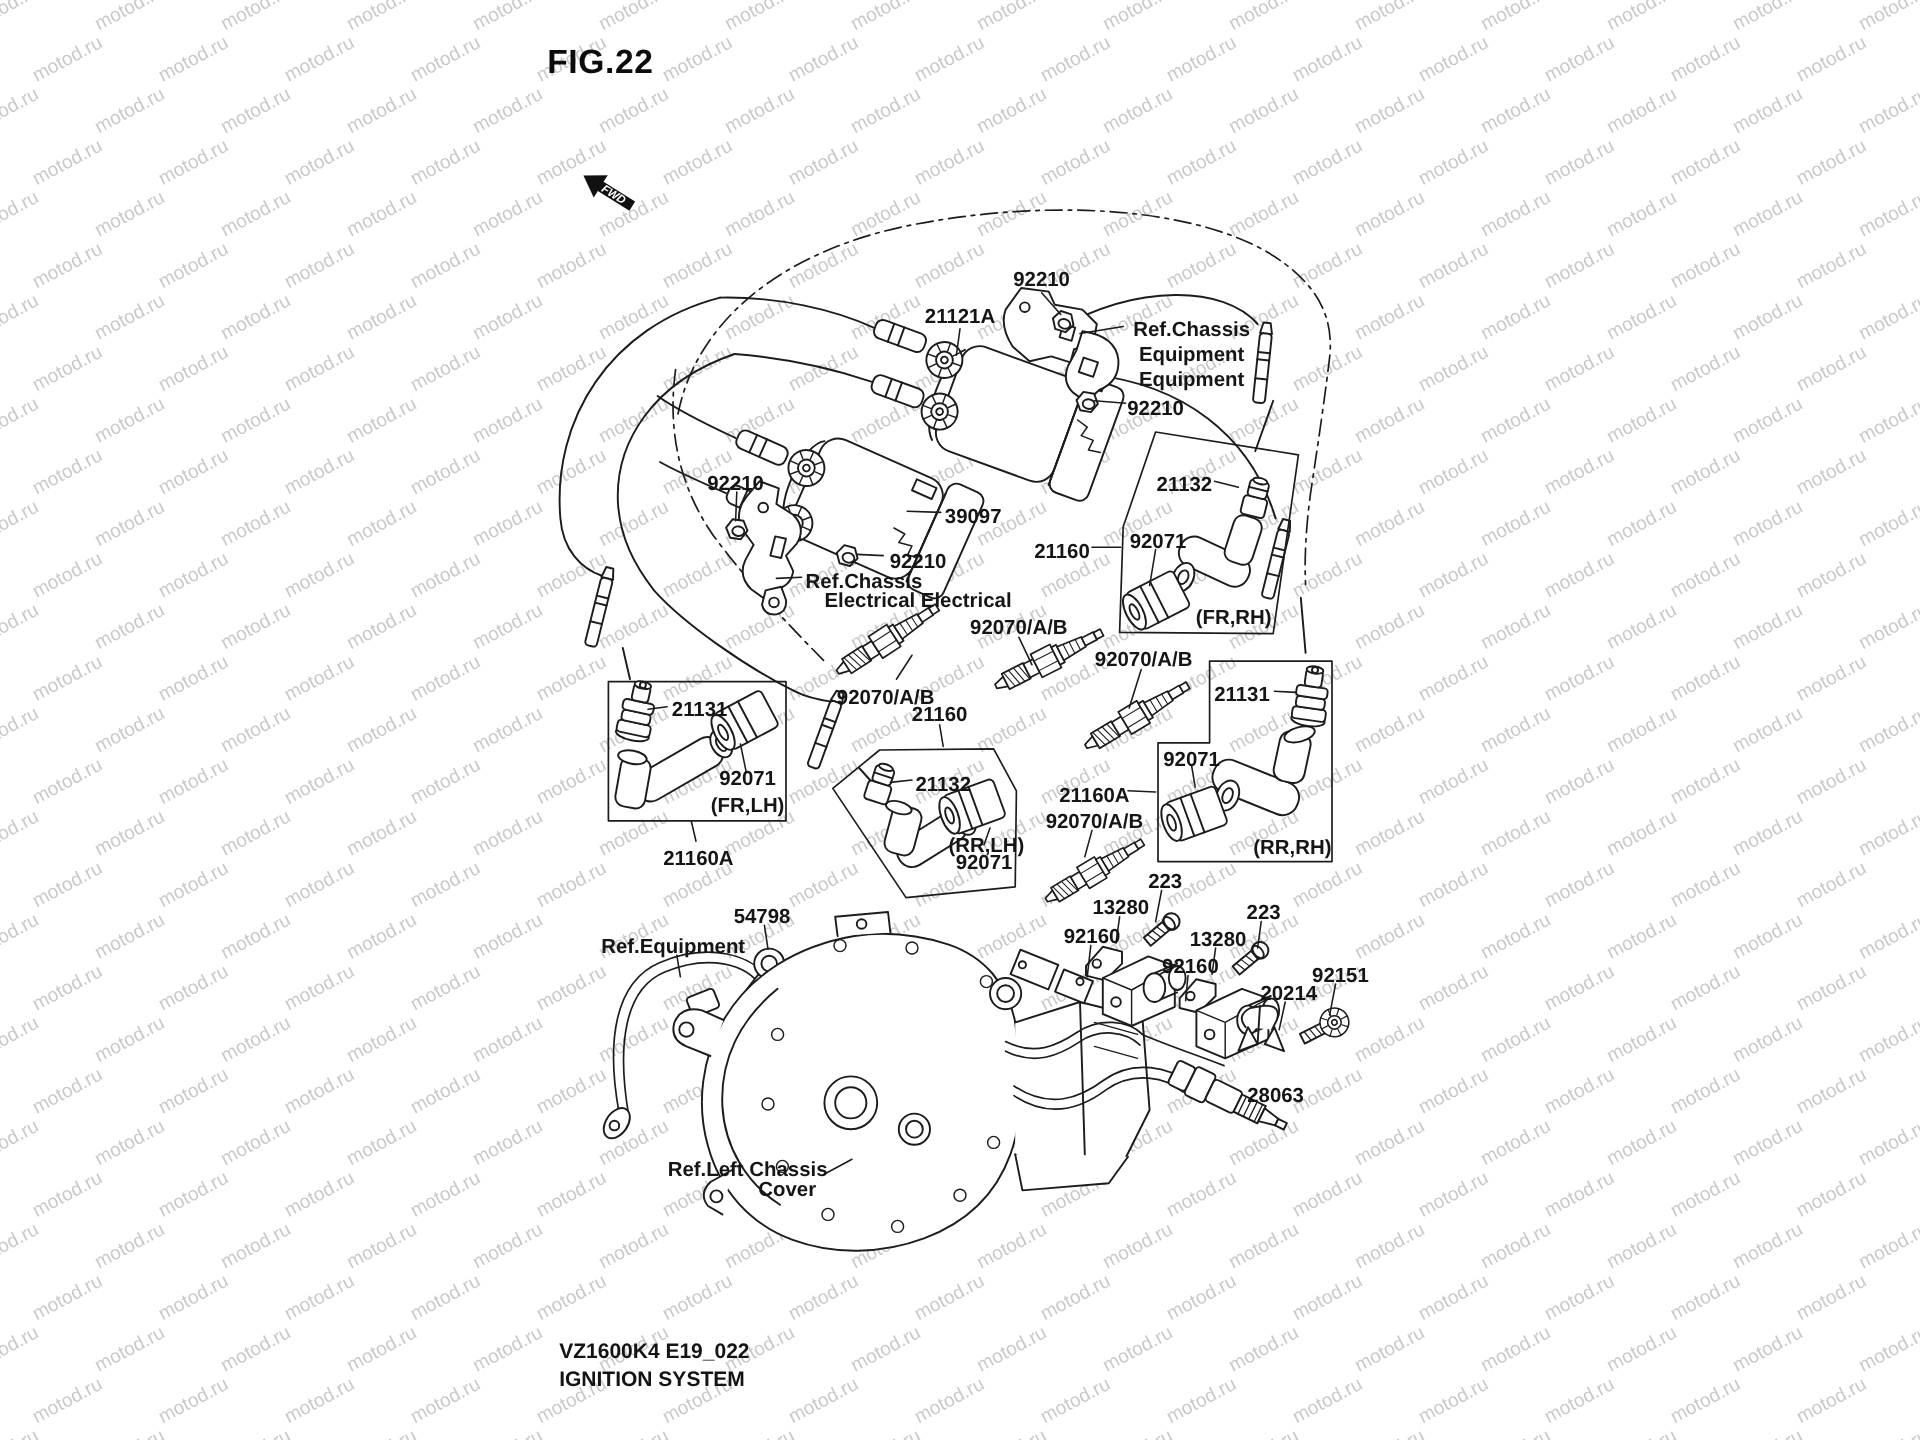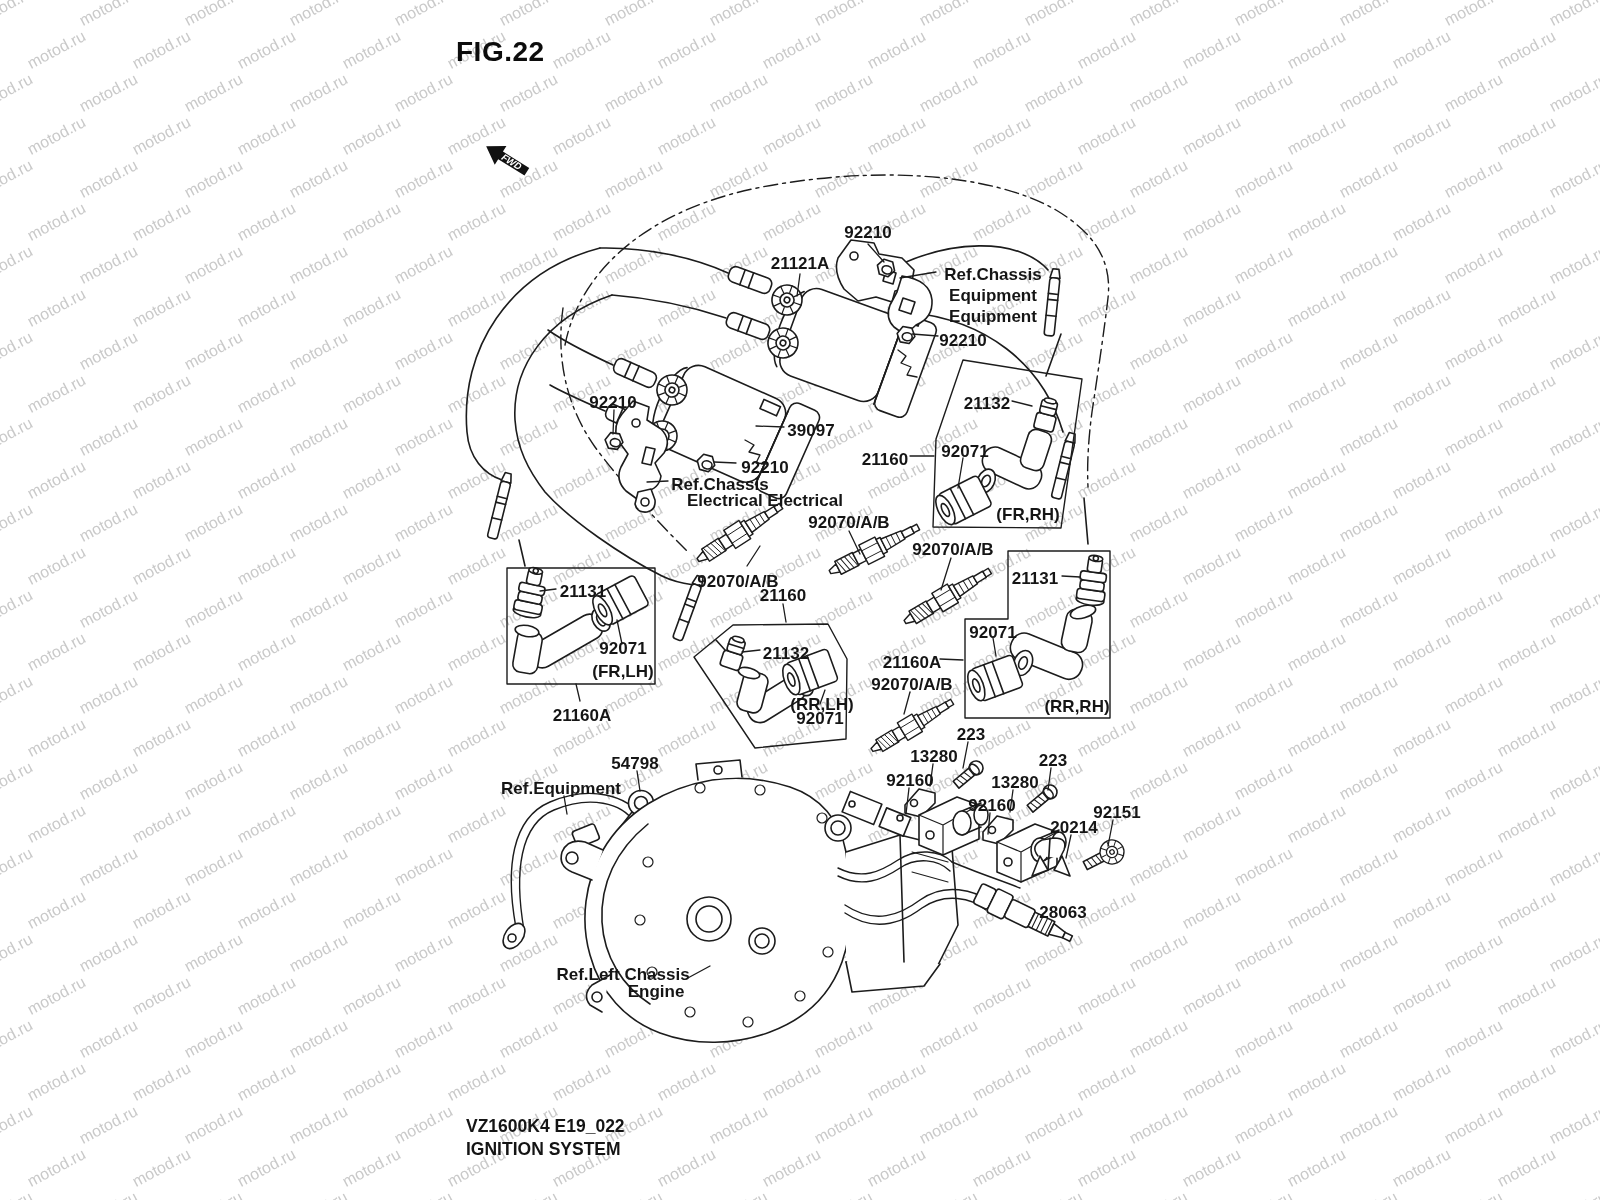--- a/index.html
+++ b/index.html
@@ -992,19 +992,19 @@
       <div class="plabel" style="left: 1117px; top: 802px;">
         <div>92151</div>
       </div>
       <div class="plabel" style="left: 1063px; top: 902px;">
         <div>28063</div>
       </div>
       <div class="plabel" style="left: 623px; top: 964px;">
         <div>Ref.Left Chassis</div>
       </div>
       <div class="plabel" style="left: 656px; top: 981px;">
-        <div>Engine</div>
+        <div>Cover</div>
       </div>
     </div>
 
   <div id="footer-model" class="footer-line">VZ1600K4 E19_022</div>
   <div id="footer-system" class="footer-line">IGNITION SYSTEM</div>
 </div>
 
 </body></html>

